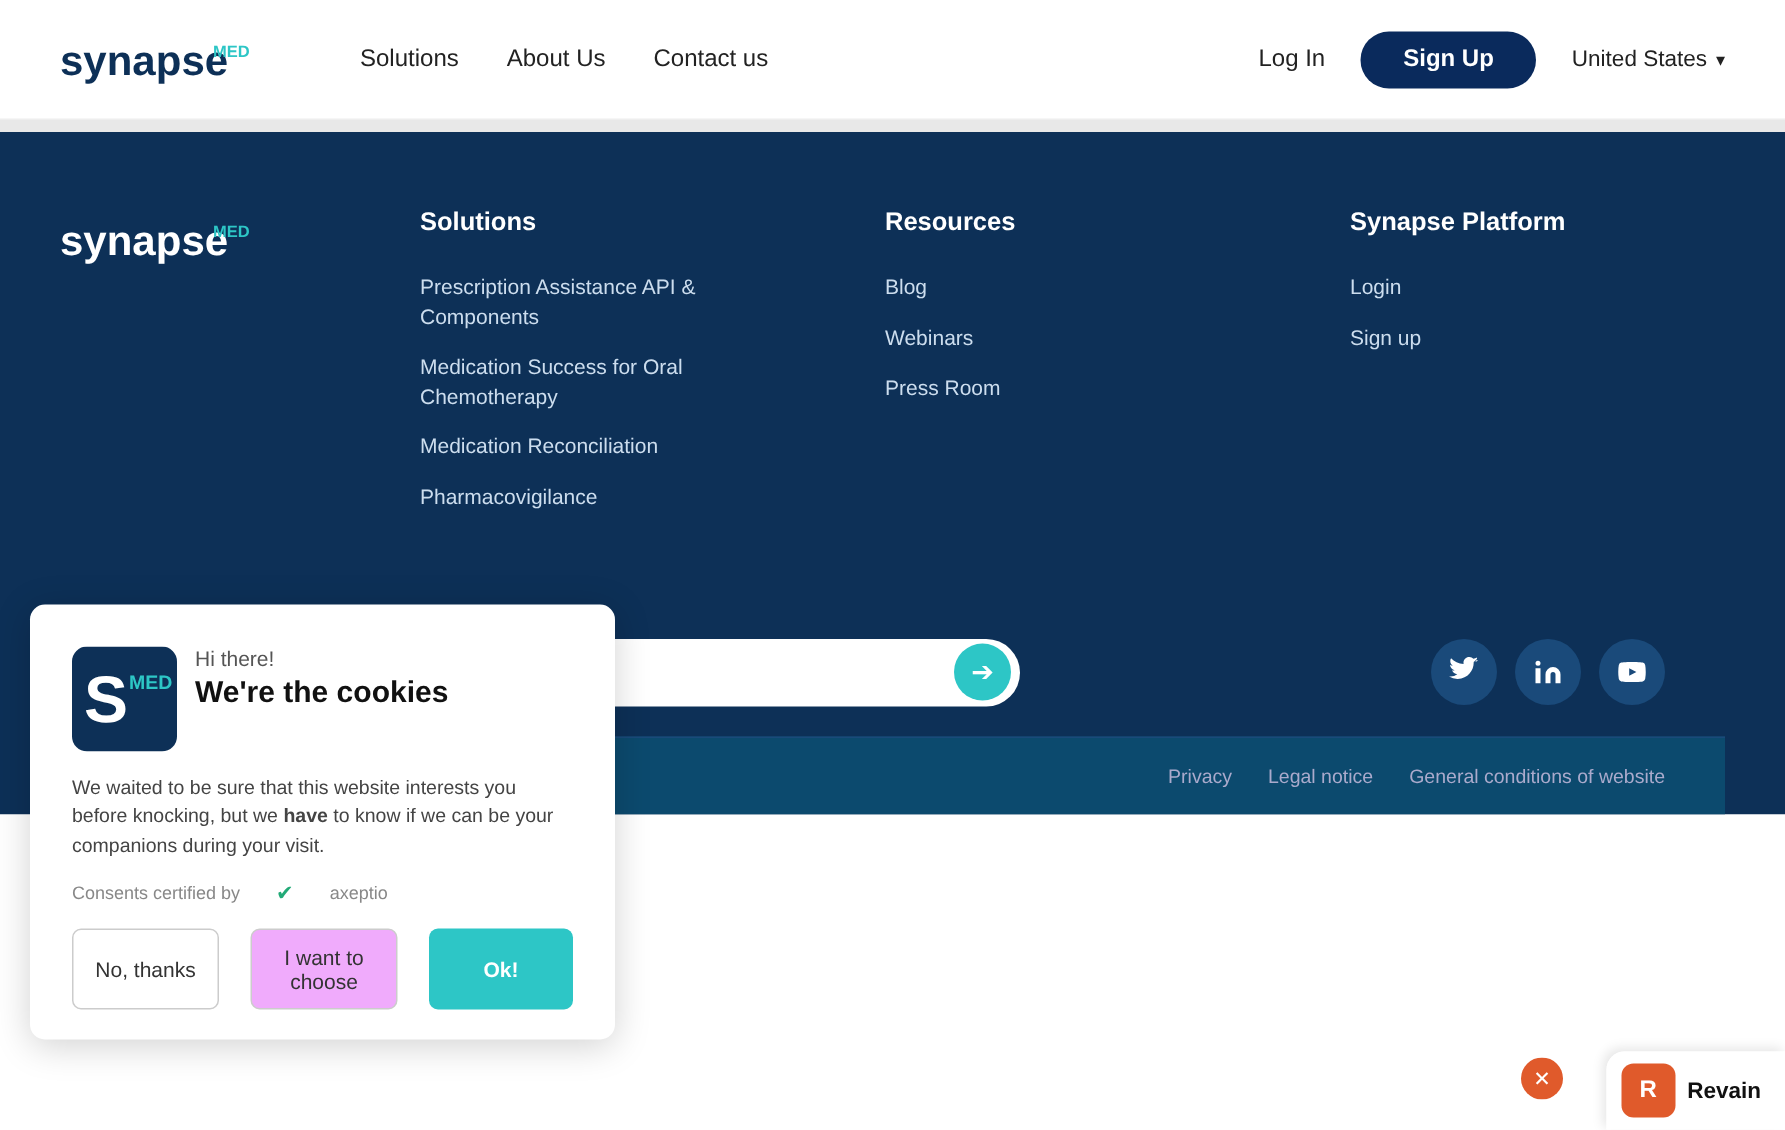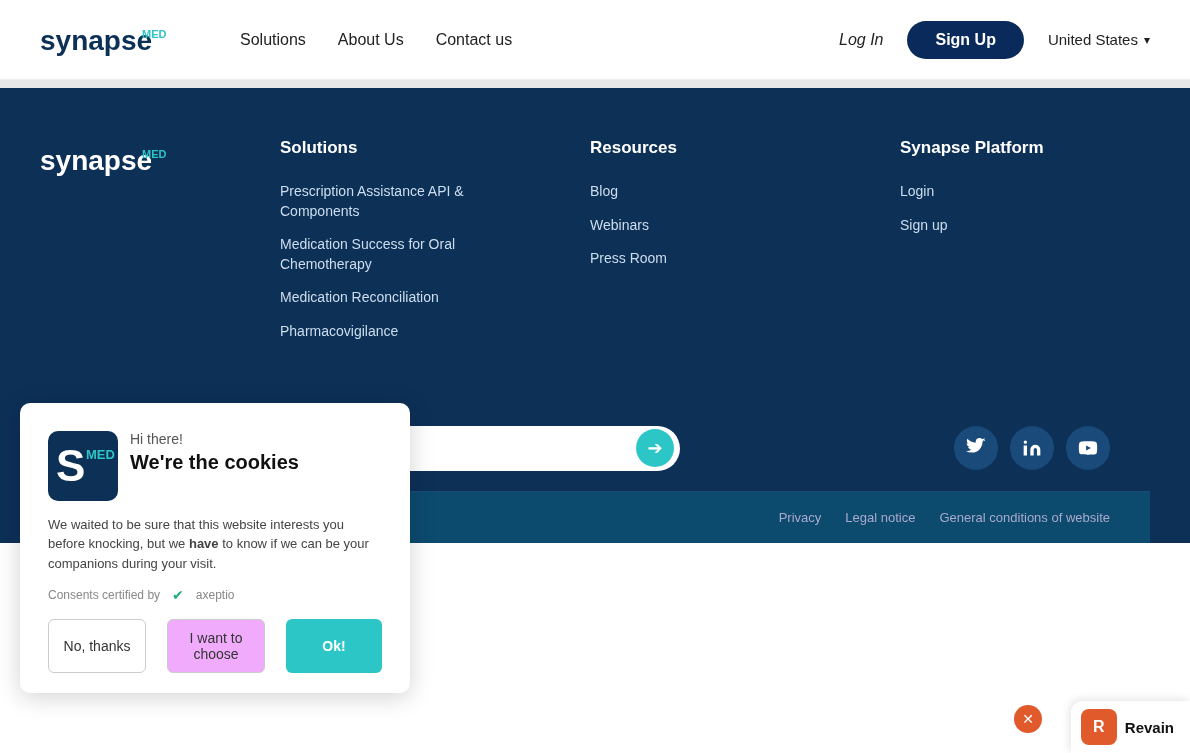--- a/index.html
+++ b/index.html
@@ -44,21 +44,20 @@
       align-items: center;
       gap: 24px;
     }
     .log-in-btn {
       background: none;
       border: none;
       font-size: 16px;
       font-weight: 500;
       cursor: pointer;
       color: #222;
-      font-style: italic;
     }
     .sign-up-btn {
       background: #0a2a5c;
       color: #fff;
       border: none;
       border-radius: 24px;
       padding: 10px 28px;
       font-size: 16px;
       font-weight: 600;
       cursor: pointer;
@@ -243,21 +242,21 @@
       line-height: 1.5;
       margin-bottom: 14px;
     }
     .cookie-body strong { font-weight: 700; }
     .cookie-certified {
       font-size: 12px;
       color: #888;
       margin-bottom: 16px;
       display: flex;
       align-items: center;
-      gap: 12px;
+      gap: 24px;
     }
     .cookie-certified-check {
       color: #2a7;
       font-size: 14px;
     }
     .cookie-btns {
       display: flex;
       gap: 21px;
     }
     .cookie-btn-no {

